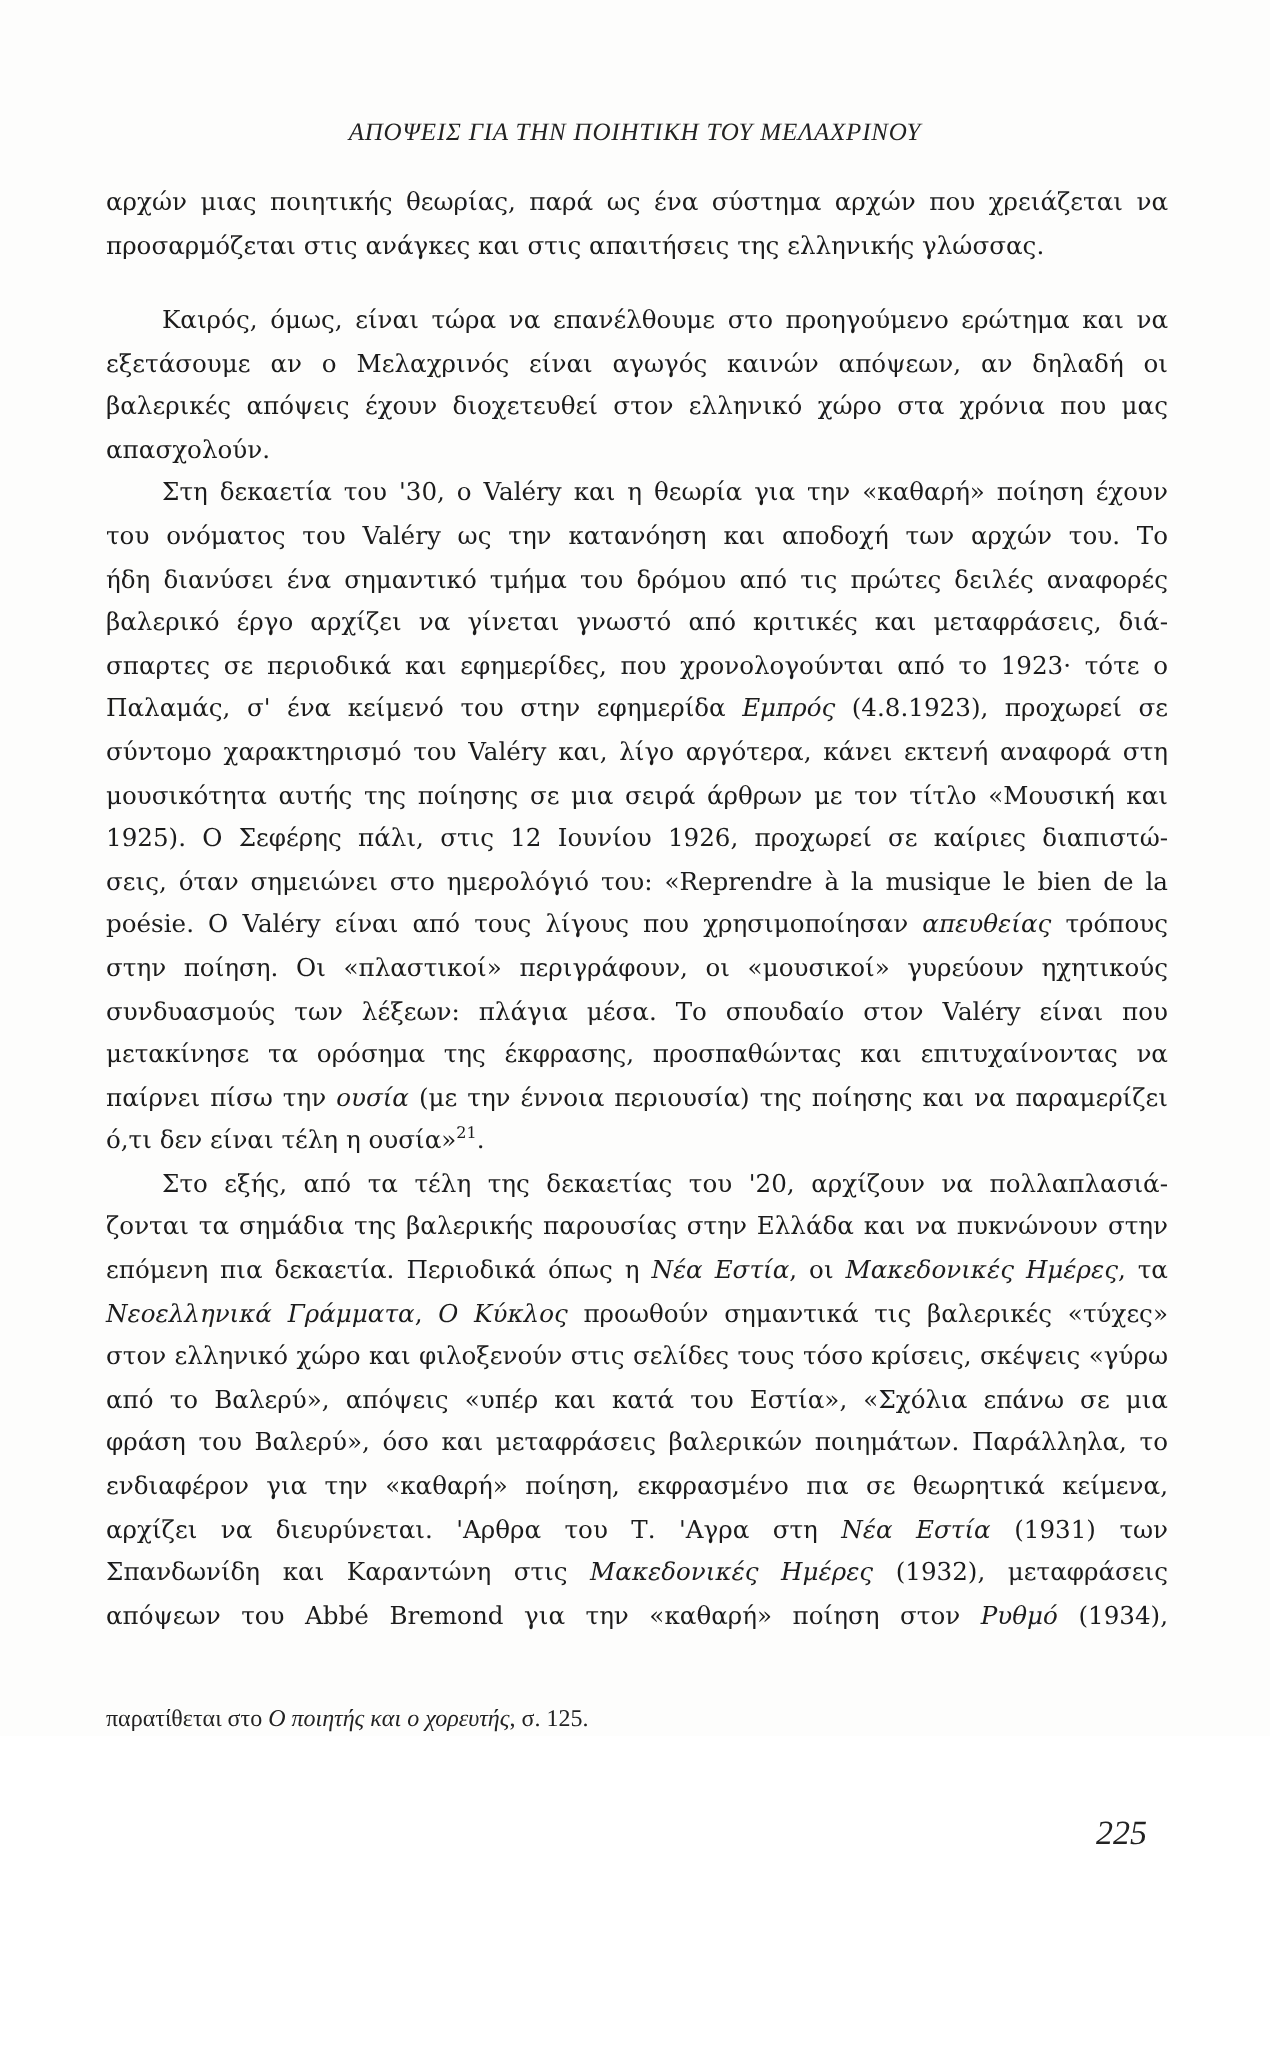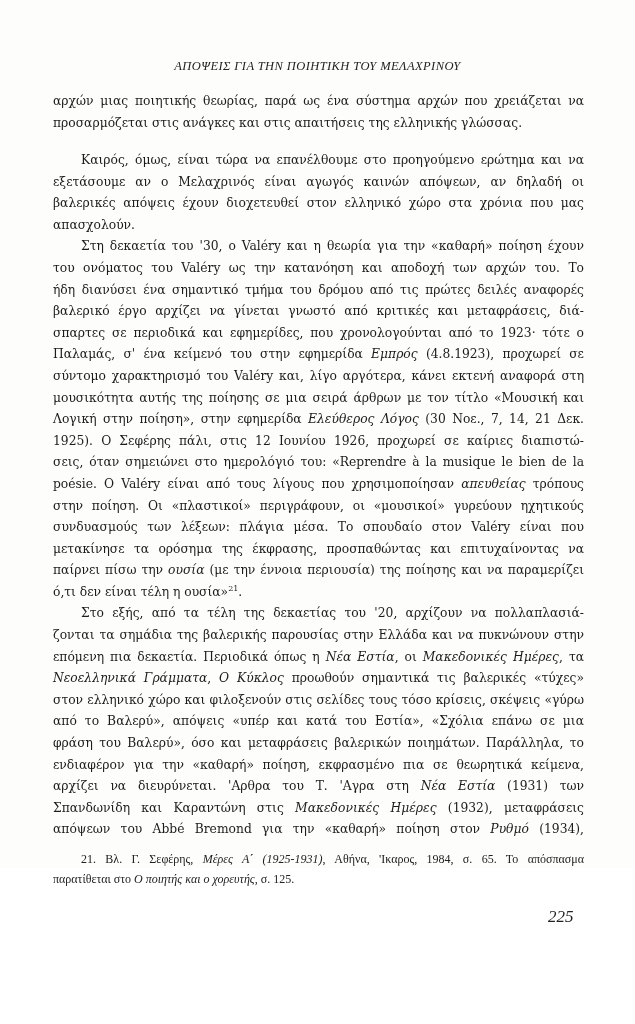--- a/index.html
+++ b/index.html
@@ -51,21 +51,20 @@
     <span class="line last">απασχολούν.</span>
 
     <span class="line indent">Στη δεκαετία του '30, ο Valéry και η θεωρία για την «καθαρή» ποίηση έχουν</span>
     <span class="line">του ονόματος του Valéry ως την κατανόηση και αποδοχή των αρχών του. Το</span>
     <span class="line">ήδη διανύσει ένα σημαντικό τμήμα του δρόμου από τις πρώτες δειλές αναφορές</span>
     <span class="line">βαλερικό έργο αρχίζει να γίνεται γνωστό από κριτικές και μεταφράσεις, διά-</span>
     <span class="line">σπαρτες σε περιοδικά και εφημερίδες, που χρονολογούνται από το 1923· τότε ο</span>
     <span class="line"><span>Παλαμάς, σ' ένα κείμενό του στην εφημερίδα </span><i>Εμπρός</i><span> (4.8.1923), προχωρεί σε</span></span>
     <span class="line">σύντομο χαρακτηρισμό του Valéry και, λίγο αργότερα, κάνει εκτενή αναφορά στη</span>
     <span class="line">μουσικότητα αυτής της ποίησης σε μια σειρά άρθρων με τον τίτλο «Μουσική και</span>
-    <span class="line"><span>Λογική στην ποίηση», στην εφημερίδα </span><i>Ελεύθερος Λόγος</i><span> (30 Νοε., 7, 14, 21 Δεκ.</span></span>
     <span class="line">1925). Ο Σεφέρης πάλι, στις 12 Ιουνίου 1926, προχωρεί σε καίριες διαπιστώ-</span>
     <span class="line">σεις, όταν σημειώνει στο ημερολόγιό του: «Reprendre à la musique le bien de la</span>
     <span class="line"><span>poésie. Ο Valéry είναι από τους λίγους που χρησιμοποίησαν </span><i>απευθείας</i><span> τρόπους</span></span>
     <span class="line">στην ποίηση. Οι «πλαστικοί» περιγράφουν, οι «μουσικοί» γυρεύουν ηχητικούς</span>
     <span class="line">συνδυασμούς των λέξεων: πλάγια μέσα. Το σπουδαίο στον Valéry είναι που</span>
     <span class="line">μετακίνησε τα ορόσημα της έκφρασης, προσπαθώντας και επιτυχαίνοντας να</span>
     <span class="line"><span>παίρνει πίσω την </span><i>ουσία</i><span> (με την έννοια περιουσία) της ποίησης και να παραμερίζει</span></span>
     <span class="line last"><span>ό,τι δεν είναι τέλη η ουσία»</span><sup>21</sup><span>.</span></span>
 
     <span class="line indent">Στο εξής, από τα τέλη της δεκαετίας του '20, αρχίζουν να πολλαπλασιά-</span>
@@ -75,18 +74,17 @@
     <span class="line">στον ελληνικό χώρο και φιλοξενούν στις σελίδες τους τόσο κρίσεις, σκέψεις «γύρω</span>
     <span class="line">από το Βαλερύ», απόψεις «υπέρ και κατά του Εστία», «Σχόλια επάνω σε μια</span>
     <span class="line">φράση του Βαλερύ», όσο και μεταφράσεις βαλερικών ποιημάτων. Παράλληλα, το</span>
     <span class="line">ενδιαφέρον για την «καθαρή» ποίηση, εκφρασμένο πια σε θεωρητικά κείμενα,</span>
     <span class="line"><span>αρχίζει να διευρύνεται. 'Αρθρα του Τ. 'Αγρα στη </span><i>Νέα Εστία</i><span> (1931) των</span></span>
     <span class="line"><span>Σπανδωνίδη και Καραντώνη στις </span><i>Μακεδονικές Ημέρες</i><span> (1932), μεταφράσεις</span></span>
     <span class="line"><span>απόψεων του Abbé Bremond για την «καθαρή» ποίηση στον </span><i>Ρυθμό</i><span> (1934),</span></span>
   </div>
 
   <div class="footnote">
-    <span class="line indent"><span>21.</span><span> Βλ. Γ. Σεφέρης, </span><i>Μέρες Α΄ (1925-1931)</i><span>, Αθήνα, 'Ικαρος, 1984, σ. 65. Το απόσπασμα</span></span>
     <span class="line last"><span>παρατίθεται στο </span><i>Ο ποιητής και ο χορευτής</i><span>, σ. 125.</span></span>
   </div>
 
   <div class="pagenum">225</div>
 </div>
 
 </body></html>

